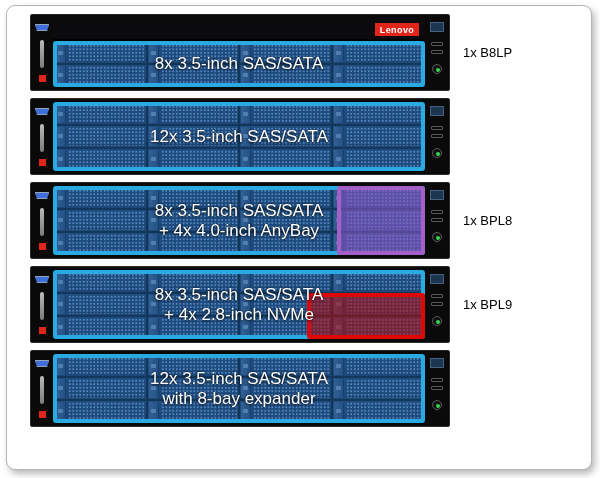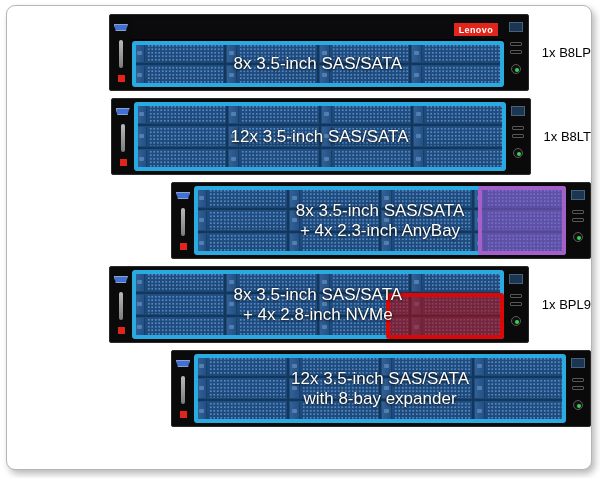--- a/index.html
+++ b/index.html
@@ -4,21 +4,21 @@
 <style>
   * { margin:0; padding:0; box-sizing:border-box; }
   html,body { width:600px; height:478px; background:#fff; font-family:"Liberation Sans", sans-serif; }
   .canvas { position:relative; width:600px; height:478px; background:#fff; overflow:hidden; }
   .frame {
     position:absolute; left:6px; top:5px; right:8px; bottom:8px;
     border:1px solid #b5b5b5; border-radius:9px;
     box-shadow:3px 4px 7px rgba(0,0,0,.28);
     background:#fff; padding:8px 0 0 23px; overflow:hidden;
   }
-  .rows { display:flex; flex-direction:column; gap:7px;align-items:flex-end; }
+  .rows { display:flex; flex-direction:column; gap:7px; }
   .srv-row { display:flex; align-items:center; height:77px; }
 
   
   .chassis {
     position:relative; width:420px; height:77px; background:#0a0a0a;
     border:1px solid #2a2a2a; border-radius:2px; display:flex; flex:none;
   }
   .ear-left { width:22px; position:relative; flex:none; }
   .ear-right { width:24px; position:relative; flex:none; }
   .drive-wrap { flex:1; position:relative; margin:3px 0; background:#000; }
@@ -194,21 +194,20 @@
       </div>
       <div class="ear-right">
         <div class="diag"></div>
         <div class="usb u1"></div>
         <div class="usb u2"></div>
         <div class="pwr">
                 <i></i>
               </div>
       </div>
     </div>
-    <div class="model-label">1x B8LT</div>
    </div>
 
    <div class="srv-row">
     <div class="chassis">
       <div class="ear-left">
         <div class="vga"></div>
         <div class="ear-strip"></div>
         <div class="ear-red"></div>
       </div>
       <div class="drive-wrap">
@@ -247,32 +246,33 @@
                   <span class="handle"></span>
                 </div>
                 <div class="tray">
                   <span class="handle"></span>
                 </div>
               </div>
         <div class="ovl ovl-blue"></div>
         <div class="ovl ovl-purple"></div>
         <div class="txt-layer">
           <span>8x 3.5-inch SAS/SATA</span>
-          <span>+ 4x 2.3-inch AnyBay</span>
+          <span>+ 4x 4.0-inch AnyBay</span>
         </div>
       </div>
       <div class="ear-right">
         <div class="diag"></div>
         <div class="usb u1"></div>
         <div class="usb u2"></div>
         <div class="pwr">
                 <i></i>
               </div>
       </div>
     </div>
+    <div class="model-label">1x BPL8</div>
    </div>
 
    <div class="srv-row">
     <div class="chassis">
       <div class="ear-left">
         <div class="vga"></div>
         <div class="ear-strip"></div>
         <div class="ear-red"></div>
       </div>
       <div class="drive-wrap">

